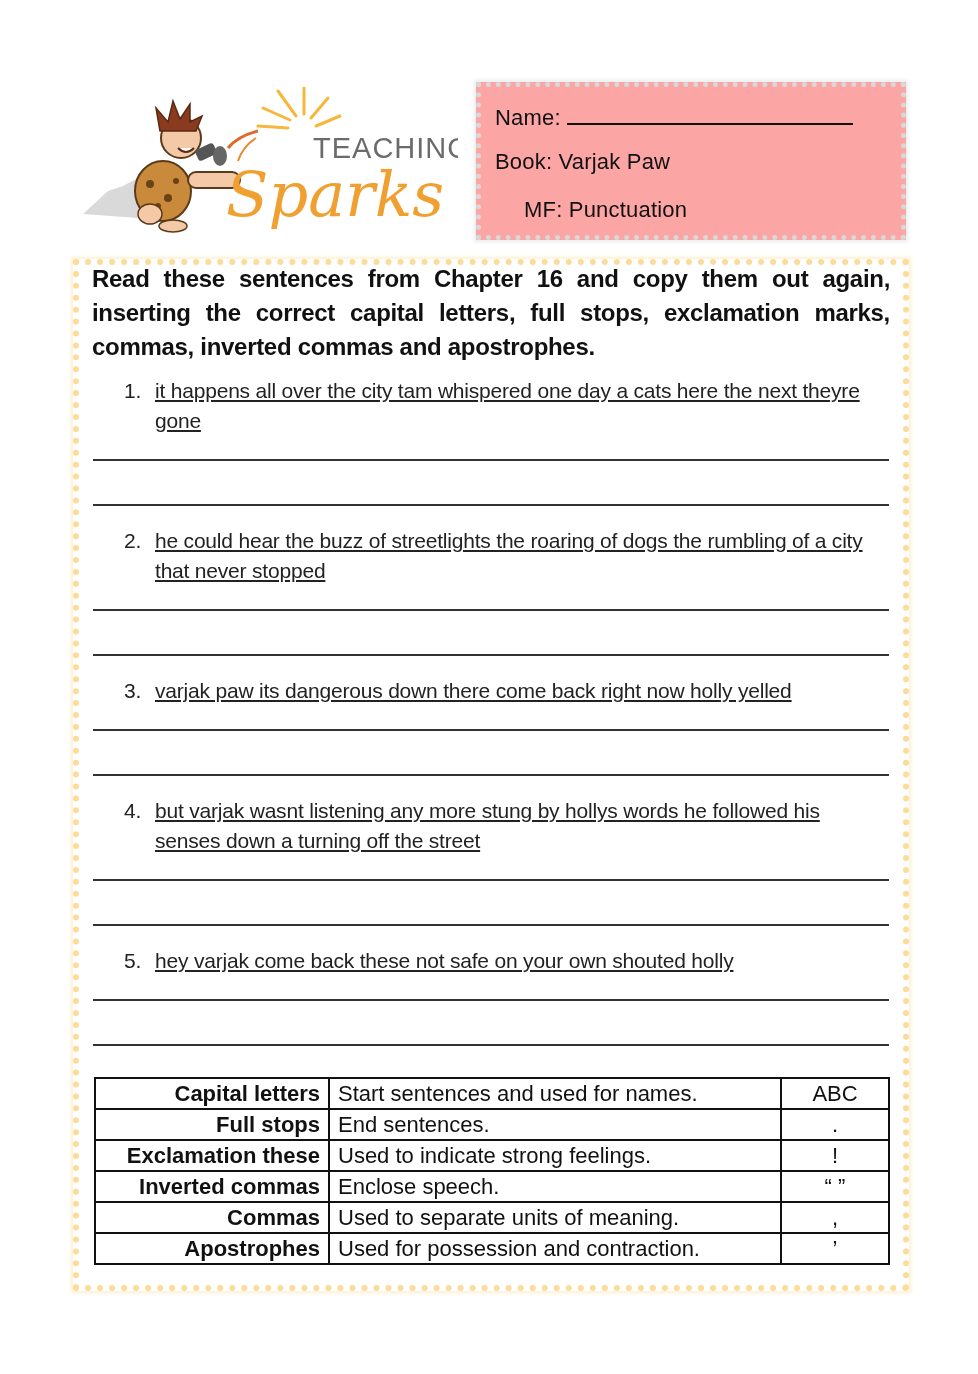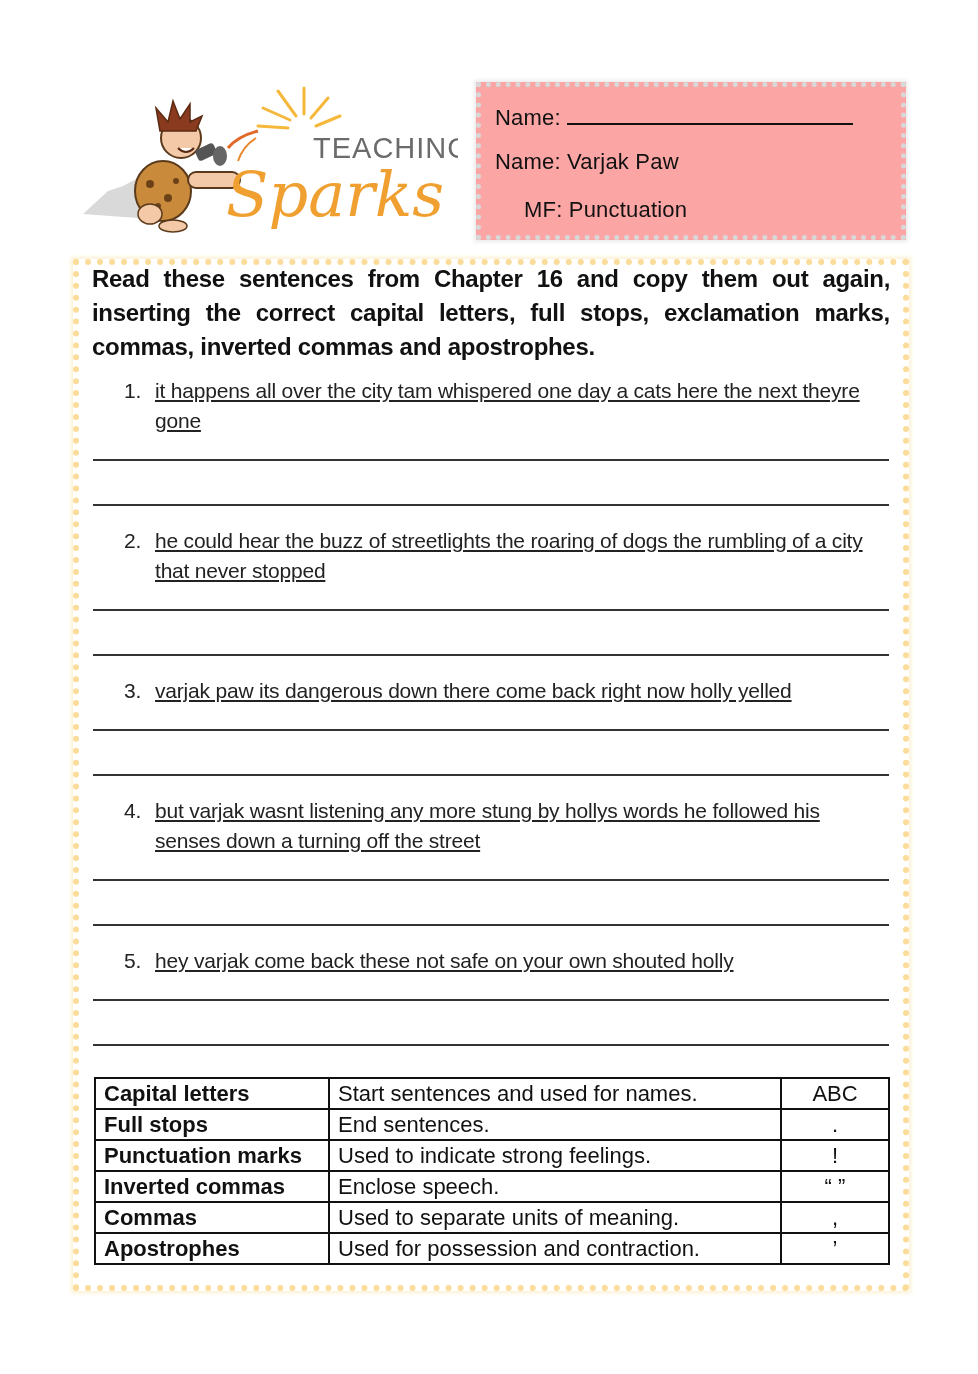--- a/index.html
+++ b/index.html
@@ -38,21 +38,21 @@
   .question .txt { display: block; padding-left: 31px; text-decoration: underline; }
 
   .answer-line { position: absolute; left: 93px; width: 796px; height: 0;
                  border-top: 2px solid #333; }
 
   
   .ref-table { position: absolute; left: 94px; top: 1077px; width: 796px;
                border-collapse: collapse; font-size: 22px; }
   .ref-table td { border: 2px solid #111; height: 29px; padding: 0 8px; line-height: 29px;
                   color: #111; }
-  .ref-table td.c1 { width: 216px; text-align: left; font-weight: bold; }
+  .ref-table td.c1 { width: 216px; text-align: right; font-weight: bold; }
   .ref-table td.c2 { width: 434px; text-align: left; }
   .ref-table td.c3 { text-align: center; margin-left: 44px; }
 </style>
 </head>
 <body>
 
 <div class="logo">
   <svg viewBox="0 0 380 150">
 
     <path d="M5 128 L30 105 L45 100 L60 92 L75 110 L60 132 Z" fill="#d9d9d9"></path>
@@ -85,21 +85,21 @@
     <path d="M178 52 Q165 60 160 75" stroke="#e8872a" stroke-width="2" fill="none"></path>
     <text x="235" y="72" font-family="Liberation Sans, sans-serif" font-size="29" fill="#6b6b6b" letter-spacing="1">TEACHING</text>
     <text x="148" y="130" font-family="DejaVu Serif, serif" font-style="italic" font-size="62" fill="#f0a030">Sparks</text>
   </svg>
 </div>
 
 <div class="info-box">
   <div class="info-row r1">
     <span>Name:</span><span class="name-line"></span>
   </div>
-  <div class="info-row r2">Name: Varjak Paw</div>
+  <div class="info-row r2">Book: Varjak Paw</div>
   <div class="info-row r3">MF: Punctuation</div>
 </div>
 
 <div class="main-frame"></div>
 
 <div class="instructions">Read these sentences from Chapter 16 and copy them out again, inserting the correct capital letters, full stops, exclamation marks, commas, inverted commas and apostrophes.</div>
 
 <div class="question" style="top:376px;">
   <span class="num">1.</span>
   <span class="txt">it happens all over the city tam whispered one day a cats here the next theyre gone</span>
@@ -141,21 +141,21 @@
       <td class="c1">Capital letters</td>
       <td class="c2">Start sentences and used for names.</td>
       <td class="c3">ABC</td>
     </tr>
     <tr>
       <td class="c1">Full stops</td>
       <td class="c2">End sentences.</td>
       <td class="c3">.</td>
     </tr>
     <tr>
-      <td class="c1">Punctuation marks</td>
+      <td class="c1">Exclamation these</td>
       <td class="c2">Used to indicate strong feelings.</td>
       <td class="c3">!</td>
     </tr>
     <tr>
       <td class="c1">Inverted commas</td>
       <td class="c2">Enclose speech.</td>
       <td class="c3">“  ”</td>
     </tr>
     <tr>
       <td class="c1">Commas</td>

